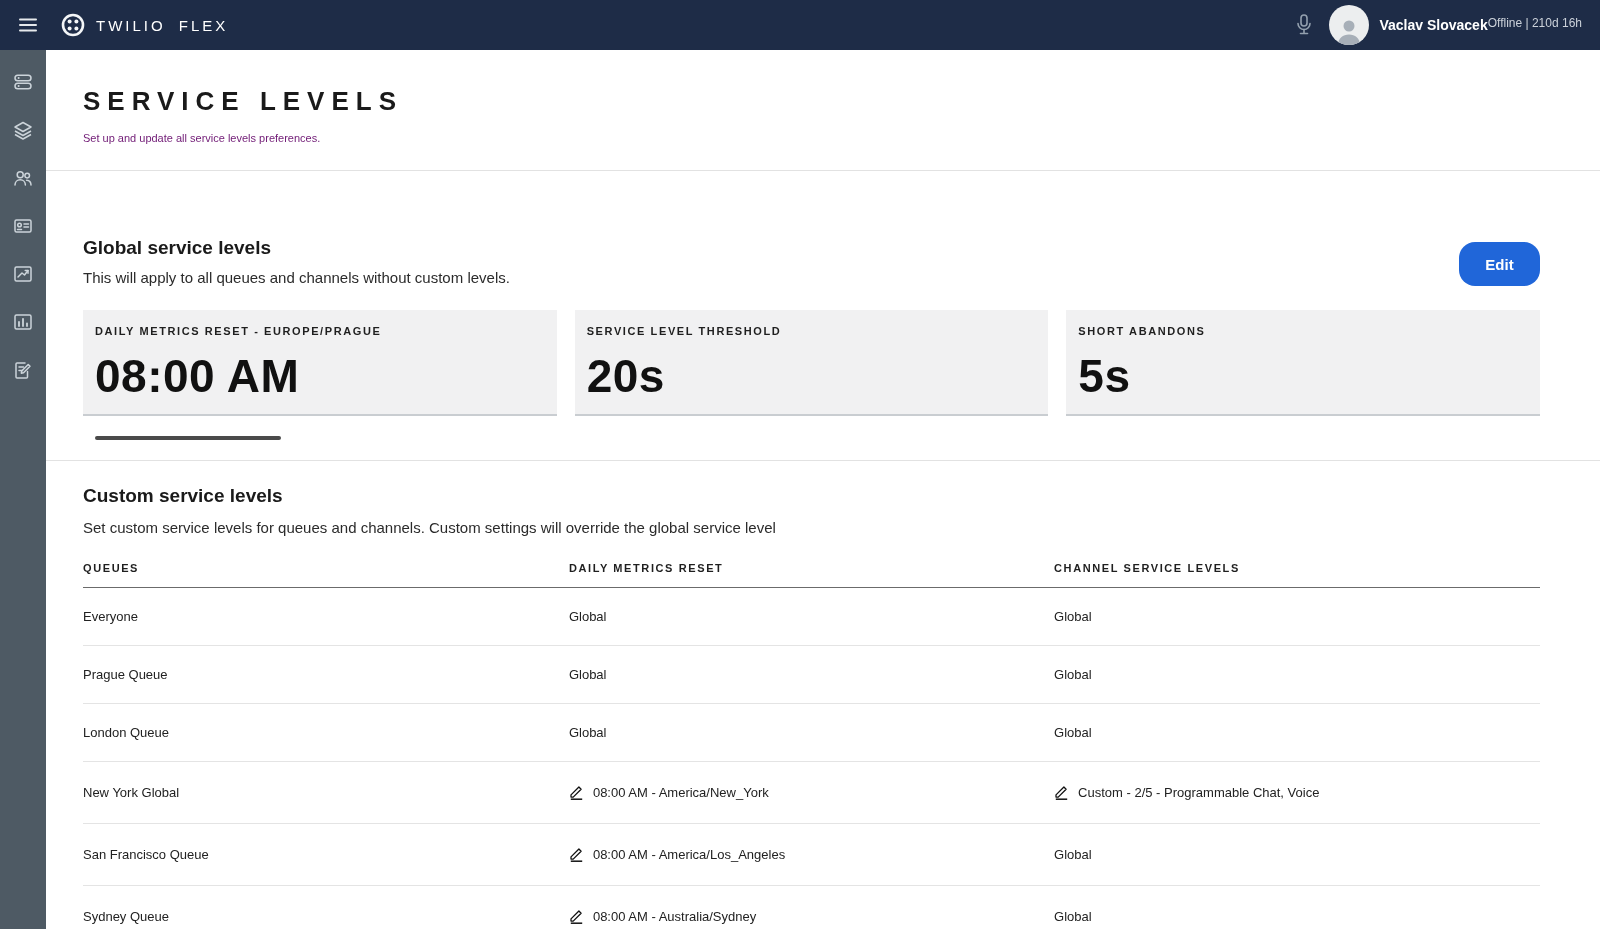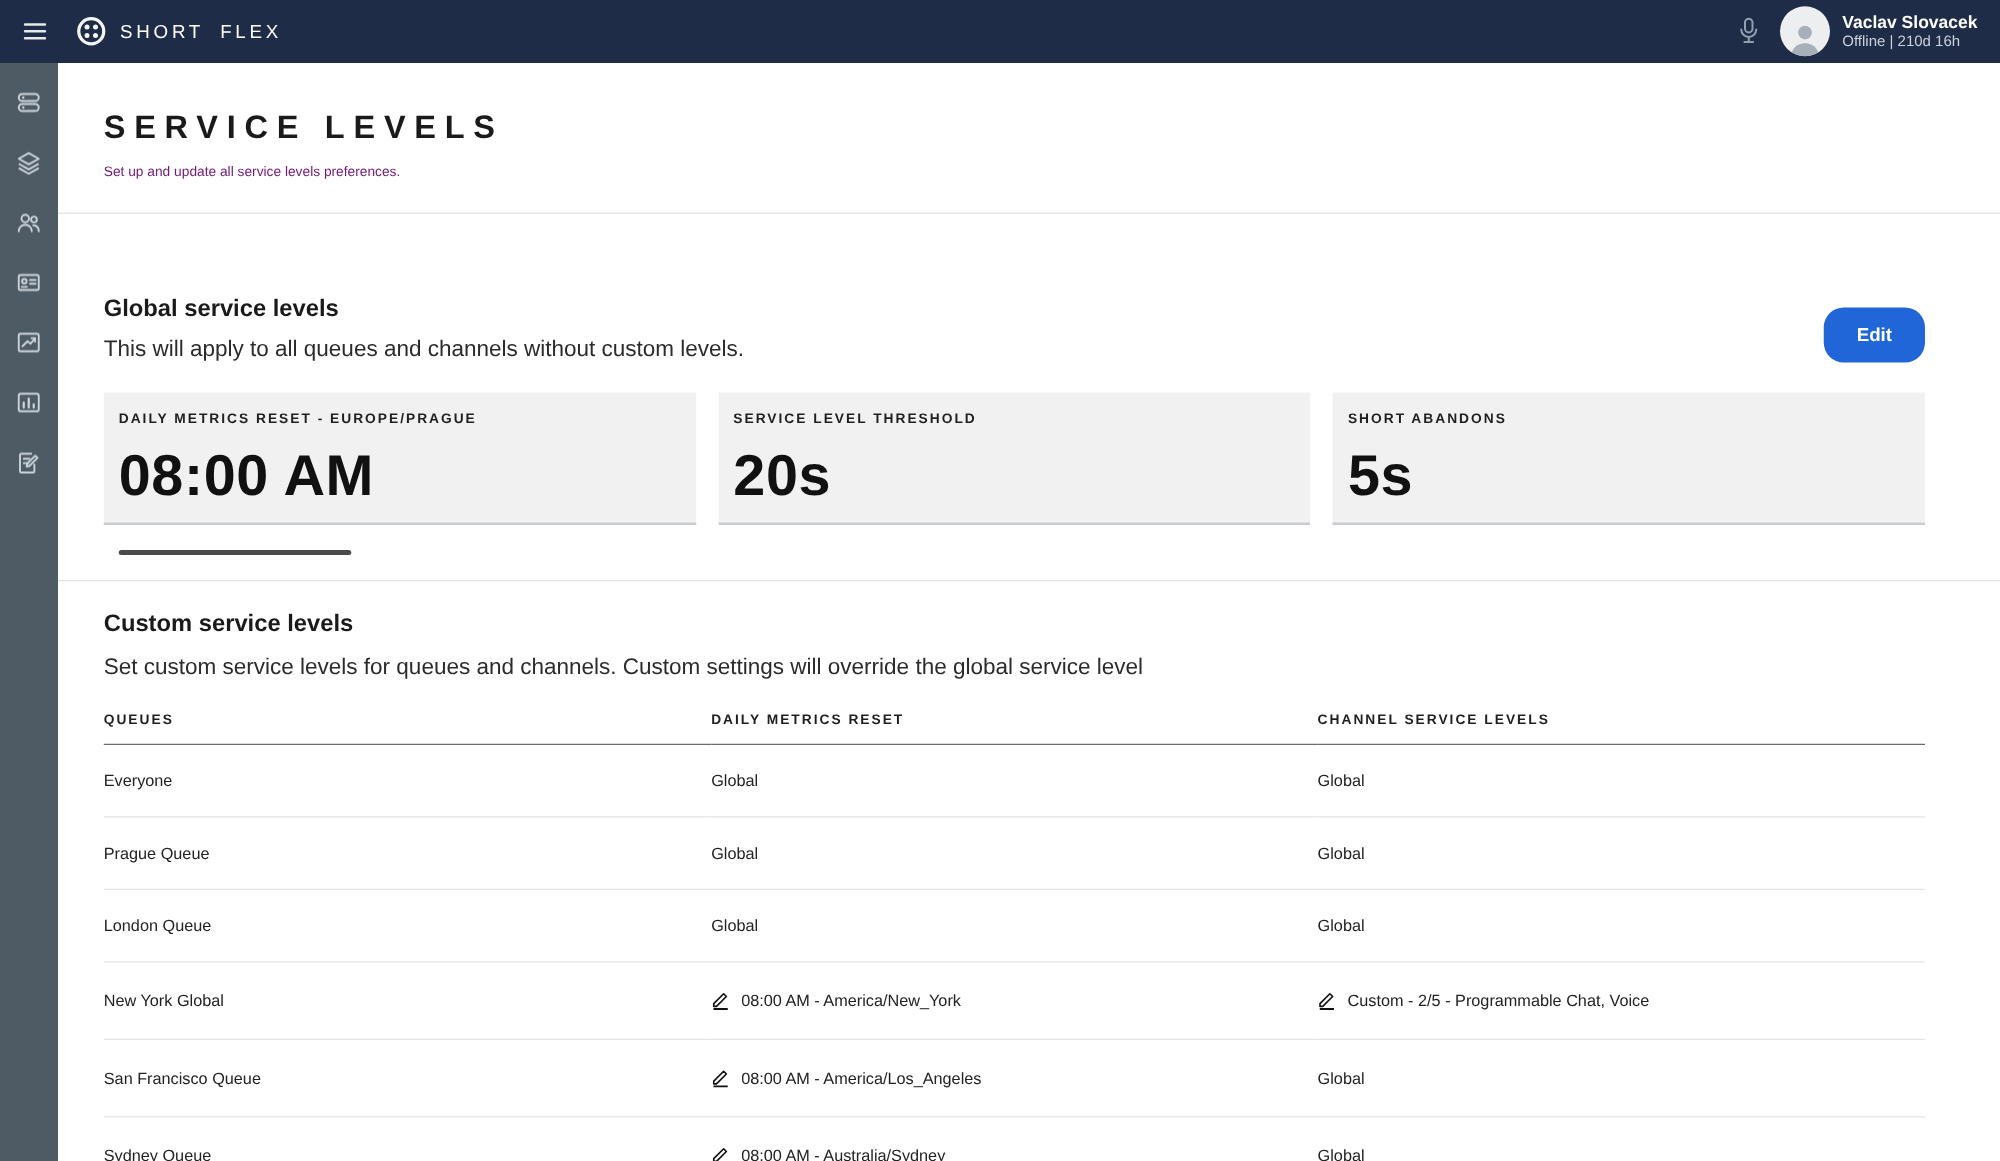--- a/index.html
+++ b/index.html
@@ -11,21 +11,21 @@
     background:#1e2c47; display:flex; align-items:center; padding:0 12px 0 14px; z-index:10; }
   .menu-btn { background:none; border:none; cursor:pointer; width:28px; height:28px;
     display:flex; align-items:center; justify-content:center; margin-right:18px; }
   .logo-wrap { width:26px; height:26px; display:flex; align-items:center; justify-content:center; margin-right:10px; }
   .brand { color:#ffffff; font-size:15px; letter-spacing:3px; word-spacing:6px; font-weight:400; }
   .topbar-spacer { flex:1; }
   .mic-wrap { width:30px; height:30px; display:flex; align-items:center; justify-content:center;
     margin-right:10px; cursor:pointer; background:none; border:none; }
   .avatar { width:40px; height:40px; border-radius:50%; background:#eceeef; display:flex;
     align-items:flex-end; justify-content:center; overflow:hidden; margin-right:10px; cursor:pointer; border:none; }
-  .user-info { display:flex; flex-direction:column; justify-content:center; line-height:1.3; padding-right:6px; }
+  .user-info { display:flex; flex-direction:row; justify-content:center; line-height:1.3; padding-right:6px; }
   .user-name { color:#ffffff; font-size:14px; font-weight:700; }
   .user-status { color:#ccd2da; font-size:12px; }
 
   
   .sidebar { position:fixed; top:50px; left:0; bottom:0; width:46px; background:#4e5a64;
     display:flex; flex-direction:column; align-items:center; padding-top:8px; z-index:9; }
   .side-item { width:46px; height:48px; display:flex; align-items:center; justify-content:center;
     background:none; border:none; cursor:pointer; }
   .side-item svg { display:block; }
 
@@ -36,21 +36,21 @@
   .page-head { padding-top:36px; padding-bottom:26px; }
   .page-title { font-size:26px; font-weight:700; letter-spacing:7px; color:#1a1a1a; }
   .page-subtitle { margin-top:15px; font-size:11px; color:#701a75; }
 
   .divider { border:none; border-top:1px solid #e2e2e2; }
 
   
   .global-section { padding-top:30px; padding-bottom:20px; }
   .sec-head { display:flex; justify-content:space-between; align-items:flex-end;margin-top:36px; }
   .sec-title { font-size:19px; font-weight:700; color:#1a1a1a; }
-  .sec-desc { margin-top:10px; font-size:18px; color:#2b2b2b; }
+  .sec-desc { margin-top:10px; font-size:15px; color:#2b2b2b; }
   .edit-btn { min-width:81px; height:44px; padding:0 20px; border:none; border-radius:16px;
     background:#2066d9; color:#fff; font-size:15px; font-weight:700; cursor:pointer;
     font-family:"Liberation Sans", sans-serif; }
 
   .cards { display:flex; gap:18px; margin-top:24px; }
   .metric-card { flex:1; height:106px; background:#f1f1f2; border-bottom:2px solid #c9cdd1;
     padding:15px 12px 0 12px; }
   .metric-label { font-size:11px; font-weight:700; letter-spacing:1.6px; color:#1f1f1f; text-transform:uppercase; }
   .metric-value { margin-top:12px; font-size:46px; font-weight:700; color:#111; letter-spacing:0.5px; }
 
@@ -84,21 +84,21 @@
   </button>
   <span class="logo-wrap">
     <svg width="24" height="24" viewBox="0 0 24 24">
       <circle cx="12" cy="12" r="10" fill="none" stroke="#f4f6f8" stroke-width="2.6"></circle>
       <circle cx="8.6" cy="8.6" r="2" fill="#f4f6f8"></circle>
         <circle cx="15.4" cy="8.6" r="2" fill="#f4f6f8"></circle>
       <circle cx="8.6" cy="15.4" r="2" fill="#f4f6f8"></circle>
         <circle cx="15.4" cy="15.4" r="2" fill="#f4f6f8"></circle>
     </svg>
   </span>
-  <span class="brand">SHORT FLEX</span>
+  <span class="brand">TWILIO FLEX</span>
   <div class="topbar-spacer"></div>
   <button class="mic-wrap">
     <svg width="18" height="22" viewBox="0 0 18 22" fill="none" stroke="#93a0ae" stroke-width="1.6" stroke-linecap="round">
       <rect x="6" y="1" width="6" height="11" rx="3"></rect>
       <path d="M3 9.5a6 6 0 0 0 12 0"></path>
       <line x1="9" y1="15.5" x2="9" y2="19"></line>
       <line x1="5.5" y1="19.5" x2="12.5" y2="19.5"></line>
     </svg>
   </button>
   <button class="avatar">

